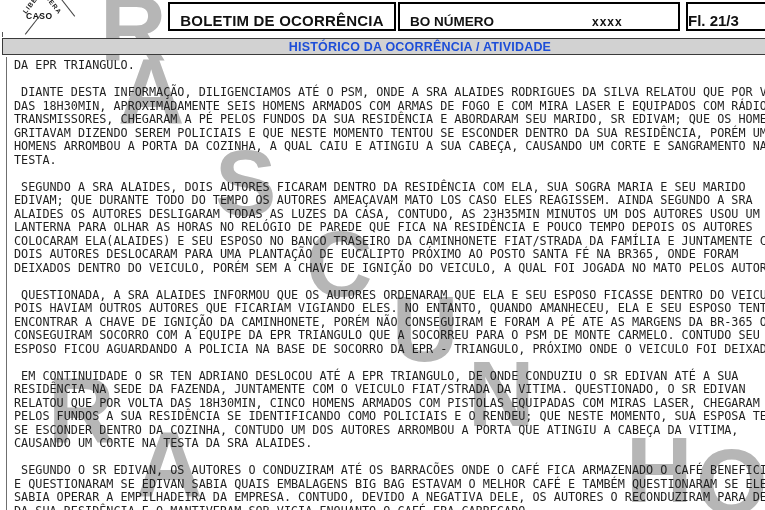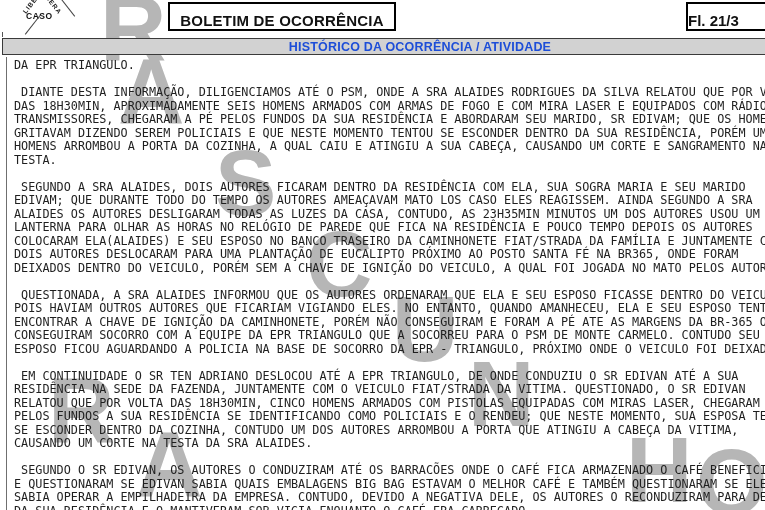--- a/index.html
+++ b/index.html
@@ -84,20 +84,24 @@
     <div class="tri-line tri-right"></div>
     <span class="motto-left">LIBE</span>
     <span class="motto-right">SERA</span>
     <span class="motto-bottom">CASO</span>
   </div>
 
   <div class="hcell cell-title">
     <span class="t">BOLETIM DE OCORRÊNCIA</span>
   </div>
 
+  <div class="hcell cell-bo">
+    <span class="lbl">BO NÚMERO</span>
+    <span class="val">xxxx</span>
+  </div>
 
   <div class="hcell cell-fl">
     <span class="t">Fl.  21/3</span>
   </div>
 
   <div class="corner-tick"></div>
   <div class="section-bar">
     <span class="t">HISTÓRICO DA OCORRÊNCIA / ATIVIDADE</span>
   </div>
 

